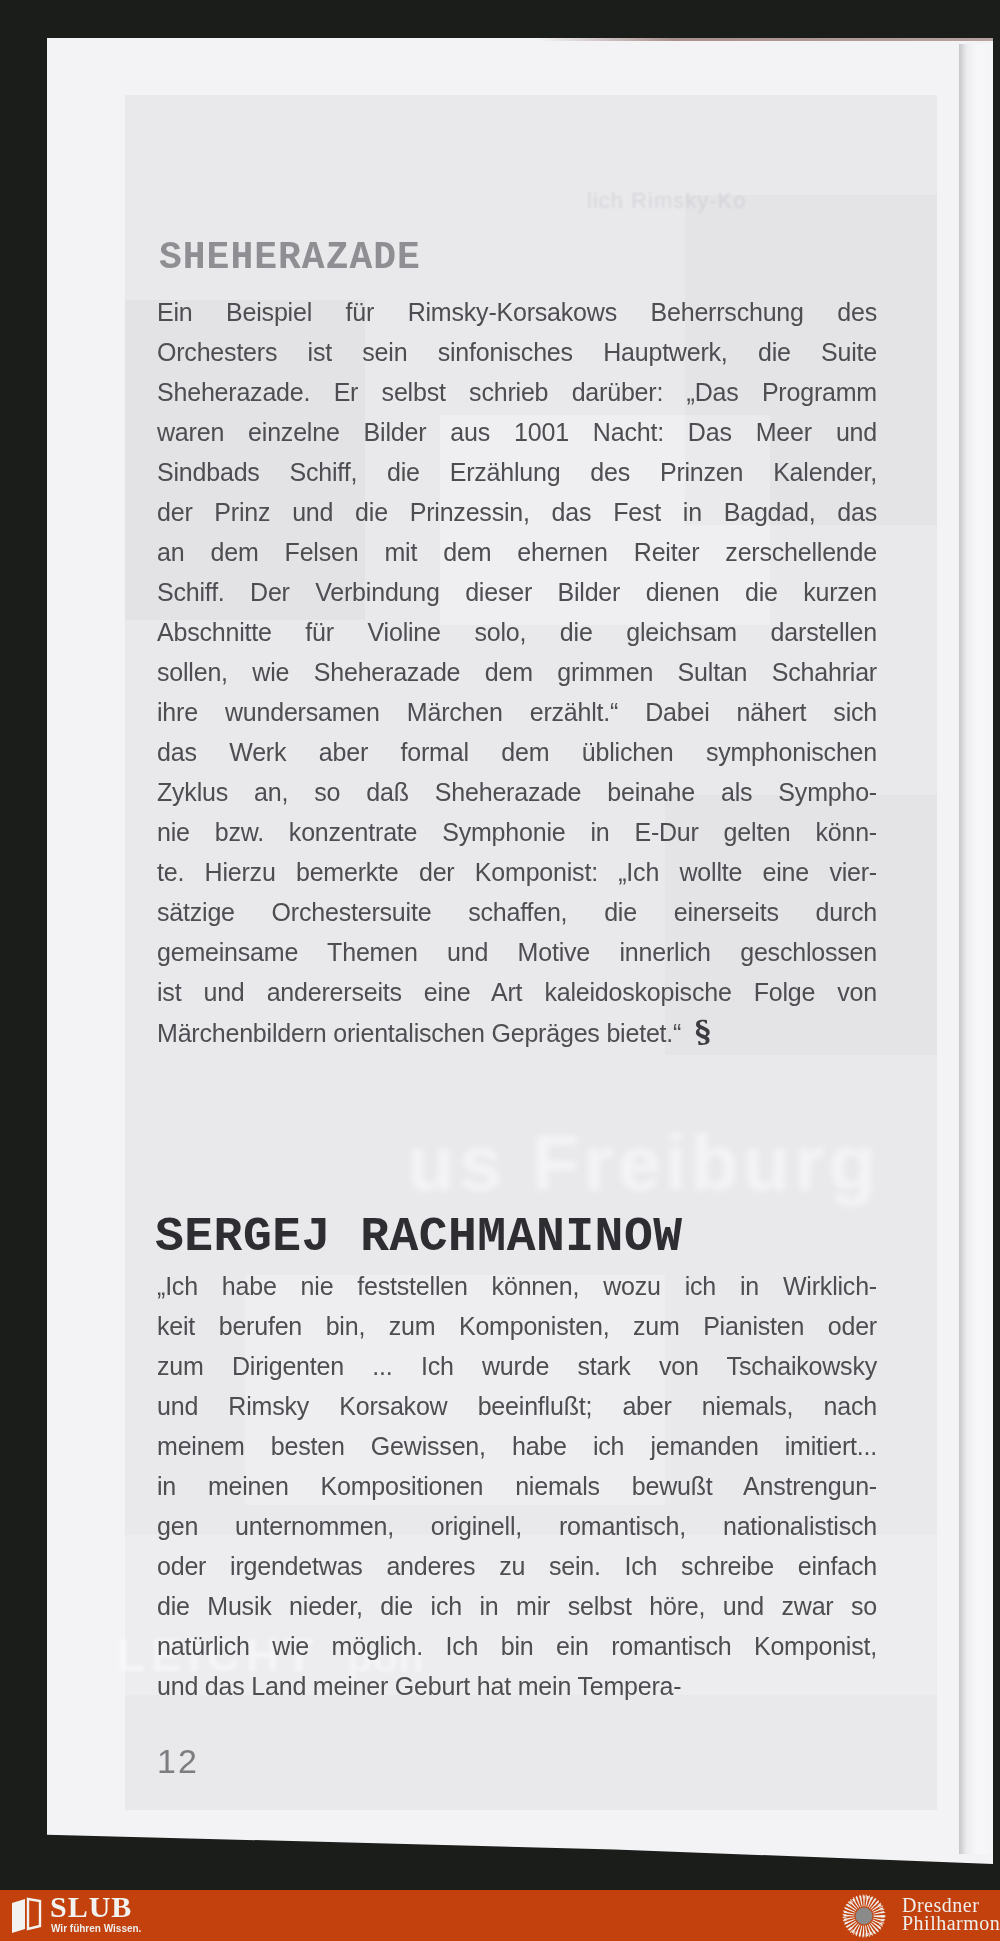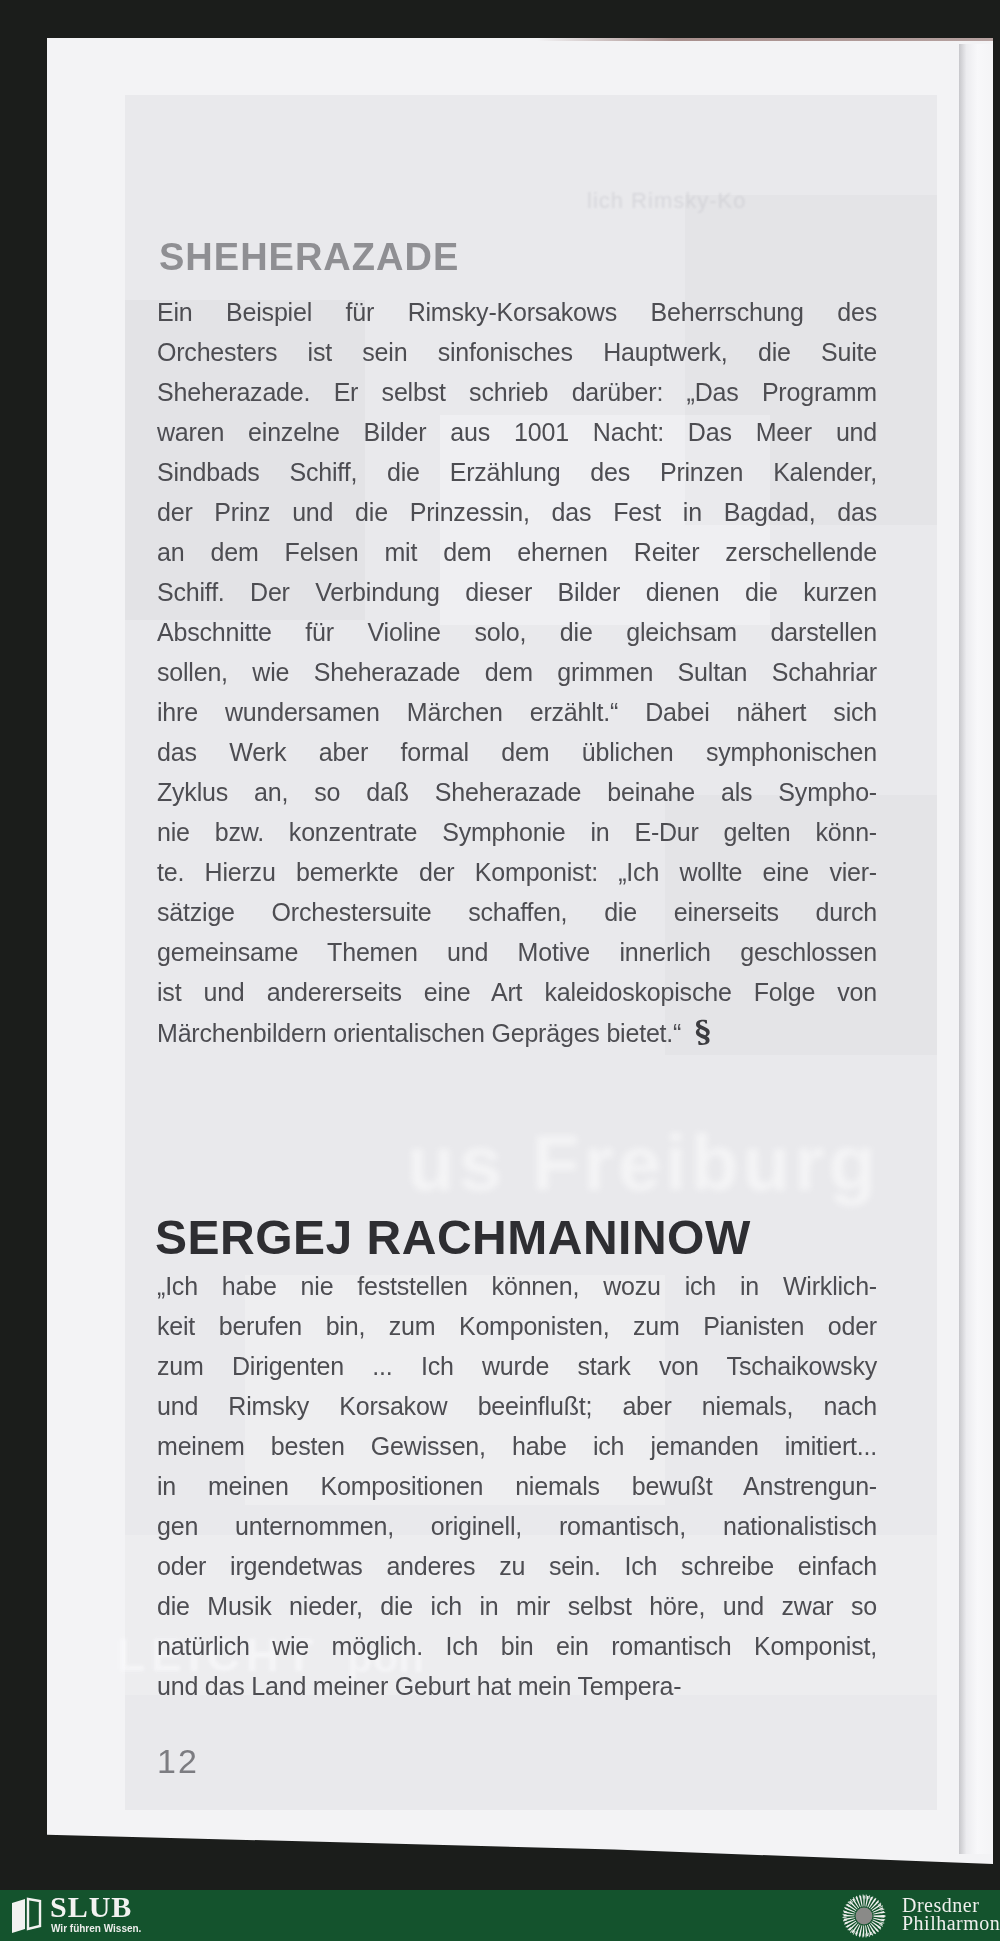--- a/index.html
+++ b/index.html
@@ -34,21 +34,21 @@
   .edge-strip{
     position:absolute;left:912px;top:6px;width:34px;height:1810px;
     background:linear-gradient(to right,#c7c7cb 0,#ececef 22%,#f8f8fa 55%,#f4f4f6 100%);
   }
   
   .ghost{position:absolute;color:#ffffff;pointer-events:none;}
   .g-top{left:540px;top:150px;font-size:22px;color:#c7c7cd;opacity:.55;filter:blur(1.2px);letter-spacing:1px;}
   .g-mid{left:360px;top:1080px;font-size:78px;font-weight:700;opacity:.5;filter:blur(3px);letter-spacing:4px;}
   .g-leicht{left:70px;top:1590px;font-size:46px;font-weight:800;opacity:.55;filter:blur(1.5px);letter-spacing:6px;color:#fbfbfd;}
   .g-pon{left:300px;top:1596px;font-size:42px;font-weight:800;opacity:.5;filter:blur(1.8px);color:#fbfbfd;}
-  h1,h2{margin:0;font-family:Liberation Sans, sans-serif;}
+  h1,h2{margin:0;font-family:Liberation Mono, monospace;}
   .h1{
     position:absolute;left:112px;top:198px;
     font-size:38px;font-weight:800;letter-spacing:1px;color:#8f8f93;
   }
   .h2{
     position:absolute;left:108px;top:1172px;
     font-size:48px;font-weight:800;letter-spacing:.5px;color:#2e2e32;
   }
   .para{position:absolute;left:110px;width:720px;color:#4d4d52;}
   .para1{top:254px;}
@@ -63,21 +63,21 @@
     font-family:"DejaVu Serif", serif;font-weight:700;font-size:30px;color:#3c3c40;
     transform:rotate(-6deg);
   }
   .pagenum{
     position:absolute;left:110px;top:1704px;
     font-size:34px;color:#7c7c81;letter-spacing:2px;
   }
   
   .footer{
     position:absolute;left:0;top:1890px;width:1000px;height:51px;
-    background:#14532d;
+    background:#c2410c;
   }
   .slub-icon{position:absolute;left:9px;top:6px;}
   .slub-name{
     position:absolute;left:50px;top:0px;
     font-family:"Liberation Serif", serif;font-weight:700;font-size:30px;
     color:#f2f2f0;letter-spacing:1px;
   }
   .slub-tagline{
     position:absolute;left:51px;top:33px;
     font-weight:700;font-size:10px;color:#ededeb;

